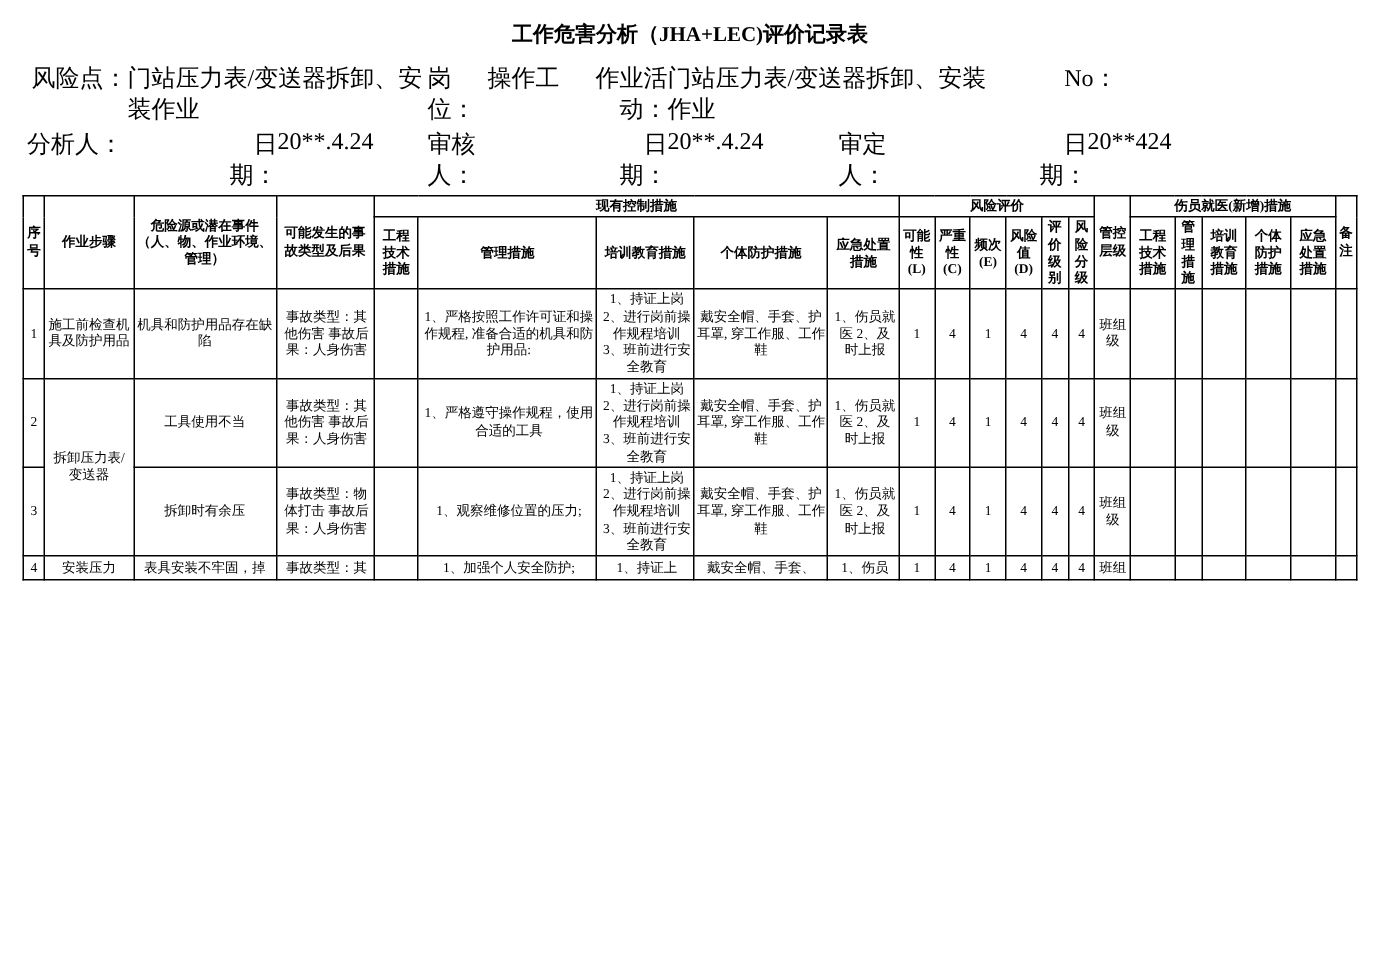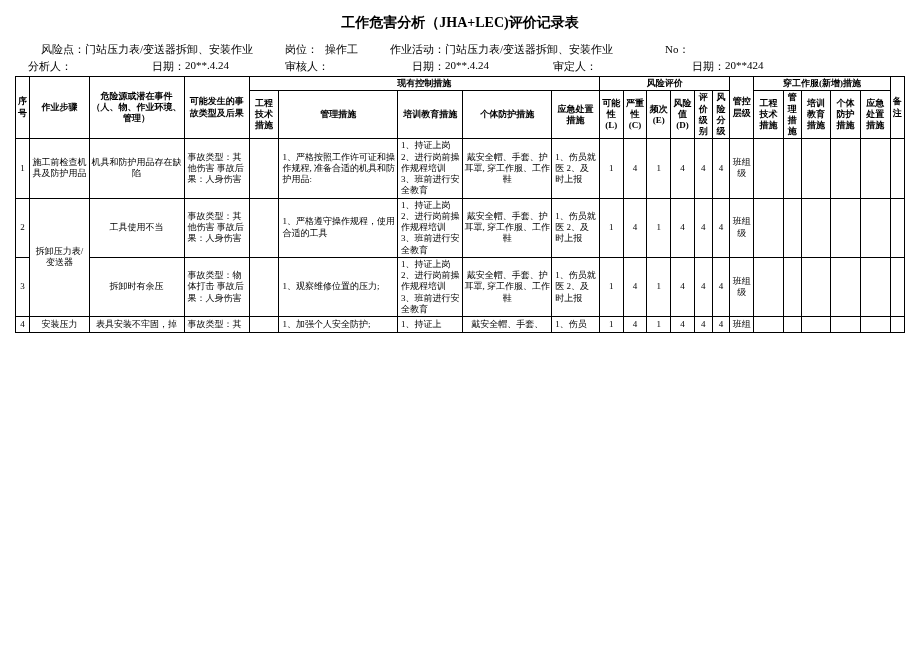--- a/index.html
+++ b/index.html
@@ -13,21 +13,21 @@
     box-sizing: border-box;
   }
   .title {
     text-align: center;
     font-size: 14px;
     font-weight: bold;
     margin: 4px 0 10px 0;
   }
   .header-rows {
     width: 100%;
-    font-size: 11px;
+    font-size: 16px;
     margin-bottom: 0;
   }
   .hr-row {
     display: flex;
     justify-content: flex-start;
     margin-bottom: 2px;
   }
   .hr-row > span {
     display: inline-block;
   }
@@ -41,36 +41,36 @@
     padding: 1px 1px;
     text-align: center;
     vertical-align: middle;
     font-size: 9px;
     line-height: 1.25;
     word-break: break-all;
   }
   th {
     font-weight: bold;
   }
-  .left { text-align: left; padding-left: 3px; }
+  .left { text-align: center; padding-left: 3px; }
 </style>
 </head>
 <body>
 
 <div class="title">工作危害分析（JHA+LEC)评价记录表</div>
 
 <div class="header-rows">
   <div class="hr-row">
     <span style="width:70px;text-align:right">风险点：</span>
     <span style="width:200px">门站压力表/变送器拆卸、安装作业</span>
     <span style="width:40px;text-align:left">岗位：</span>
     <span style="width:60px">操作工</span>
     <span style="width:60px;text-align:right">作业活动：</span>
     <span style="width:220px">门站压力表/变送器拆卸、安装作业</span>
-    <span style="width:80px;">No：</span>
+    <span style="width:80px;text-align:right">No：</span>
   </div>
   <div class="hr-row">
     <span style="width:70px;text-align:center">分析人：</span>
     <span style="width:60px"></span>
     <span style="width:40px;text-align:right">日期：</span>
     <span style="width:100px">20**.4.24</span>
     <span style="width:60px;text-align:left">审核人：</span>
     <span style="width:60px"></span>
     <span style="width:40px;text-align:right">日期：</span>
     <span style="width:100px">20**.4.24</span>
@@ -108,21 +108,21 @@
   </colgroup>
   <thead>
     <tr>
       <th rowspan="2">序号</th>
       <th rowspan="2">作业步骤</th>
       <th rowspan="2">危险源或潜在事件（人、物、作业环境、管理）</th>
       <th rowspan="2">可能发生的事故类型及后果</th>
       <th colspan="5">现有控制措施</th>
       <th colspan="6">风险评价</th>
       <th rowspan="2">管控层级</th>
-      <th colspan="5">穿工作服(新增)措施</th>
+      <th colspan="5">伤员就医(新增)措施</th>
       <th rowspan="2">备注</th>
     </tr>
     <tr>
       <th>工程技术措施</th>
       <th>管理措施</th>
       <th>培训教育措施</th>
       <th>个体防护措施</th>
       <th>应急处置措施</th>
       <th>可能性(L)</th>
       <th>严重性(C)</th>

